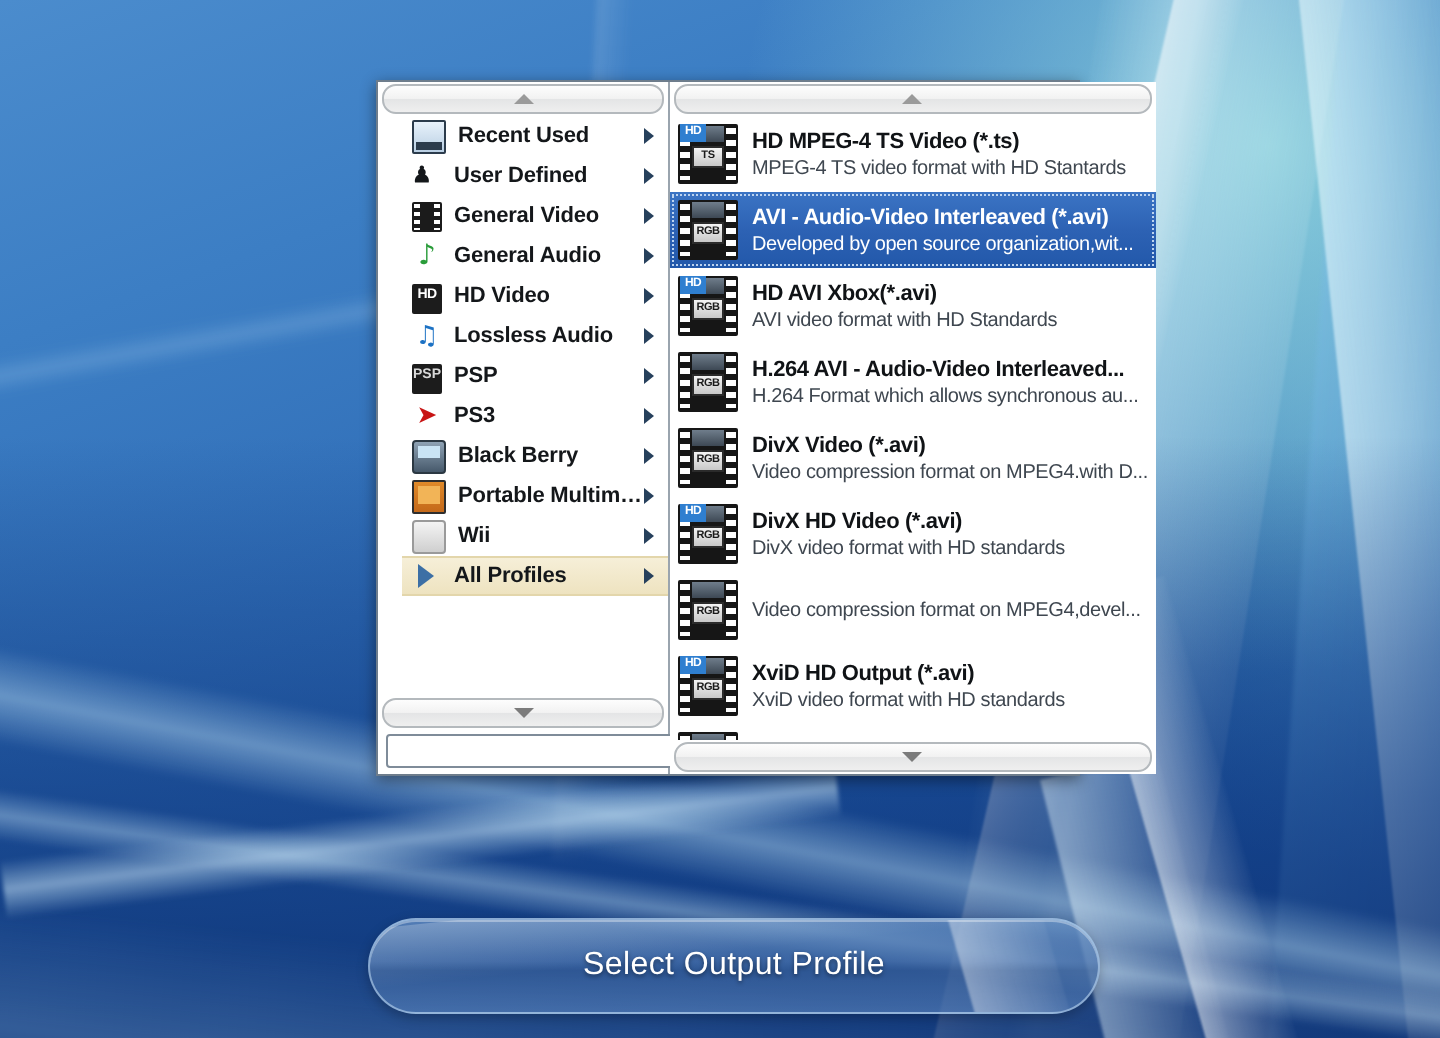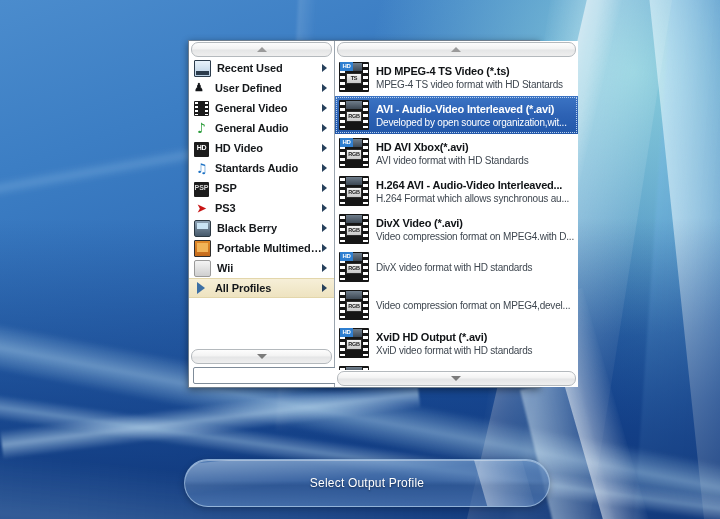--- a/index.html
+++ b/index.html
@@ -86,20 +86,21 @@
   .tri-up{border-left:5px solid transparent;border-right:5px solid transparent;border-bottom:5px solid #9a9a9a;}
   .tri-down{border-left:5px solid transparent;border-right:5px solid transparent;border-top:5px solid #7b7b7b;}
 
   .list{flex:1;overflow:hidden;background:#fff;}
 
   
   .lrow{
     height:20px;display:flex;align-items:center;padding:0 3px 0 5px;
     font-size:11px;color:#14171a;font-weight:bold;position:relative;
     box-sizing:border-box;
+    margin-left:12px;
   }
   .lrow.selected{
     background:linear-gradient(180deg,#f6efd8 0%,#eee3c0 100%);
     border-top:1px solid #e3d6ab;border-bottom:1px solid #e3d6ab;
   }
   .lrow .licon{width:15px;height:15px;margin-right:6px;flex:0 0 15px;position:relative;}
   .lrow .ltext{flex:1;white-space:nowrap;overflow:hidden;text-overflow:ellipsis;letter-spacing:-0.1px;}
   .lrow .larrow{
     width:0;height:0;flex:0 0 auto;margin-right:4px;
     border-top:4px solid transparent;border-bottom:4px solid transparent;border-left:5px solid #26405c;
@@ -174,21 +175,21 @@
   .r-desc{font-size:10px;color:#3f4750;white-space:nowrap;overflow:hidden;text-overflow:ellipsis;letter-spacing:-0.2px;}
 
   
   #select-output-profile{
     position:absolute;left:184px;top:459px;width:364px;height:46px;
     border-radius:24px;
     background:linear-gradient(180deg, rgba(108,150,200,0.72) 0%, rgba(76,118,176,0.72) 45%, rgba(58,98,156,0.72) 55%, rgba(86,128,186,0.66) 100%);
     border:1px solid rgba(200,225,248,0.55);
     box-shadow:inset 0 1px 0 rgba(255,255,255,0.35), 0 2px 6px rgba(0,0,0,0.25);
     display:flex;align-items:center;justify-content:center;
-    color:#ffffff;font-size:12px;letter-spacing:0.2px;
+    color:#ffffff;font-size:16px;letter-spacing:0.2px;
     text-shadow:0 1px 2px rgba(0,0,0,0.45);
     overflow:hidden;
   }
   #select-output-profile:before{
     content:"";position:absolute;left:-40px;top:-10px;width:360px;height:30px;
     background:linear-gradient(180deg,rgba(255,255,255,0.22),rgba(255,255,255,0));
     transform:rotate(-6deg);
   }
   .btn-label{position:relative;z-index:2;}
   .btn-streak{
@@ -244,21 +245,21 @@
           <span class="ltext">General Audio</span>
           <span class="larrow"></span>
         </div>
         <div class="lrow">
           <span class="licon ic-hd">HD</span>
           <span class="ltext">HD Video</span>
           <span class="larrow"></span>
         </div>
         <div class="lrow">
           <span class="licon ic-notes">♫</span>
-          <span class="ltext">Stantards Audio</span>
+          <span class="ltext">Lossless Audio</span>
           <span class="larrow"></span>
         </div>
         <div class="lrow">
           <span class="licon ic-psp">PSP</span>
           <span class="ltext">PSP</span>
           <span class="larrow"></span>
         </div>
         <div class="lrow">
           <span class="licon ic-ps3">➤</span>
           <span class="ltext">PS3</span>
@@ -351,20 +352,21 @@
             <span class="r-desc">Video compression format on MPEG4.with D...</span>
           </span>
         </div>
         <div class="rrow">
           <span class="r-ico">
             <span class="r-glass"></span>
             <span class="r-chip">RGB</span>
             <span class="r-hd">HD</span>
           </span>
           <span class="r-text">
+            <span class="r-title">DivX HD Video (*.avi)</span>
             <span class="r-desc">DivX video format with HD standards</span>
           </span>
         </div>
         <div class="rrow">
           <span class="r-ico">
             <span class="r-glass"></span>
             <span class="r-chip">RGB</span>
           </span>
           <span class="r-text">
             <span class="r-desc">Video compression format on MPEG4,devel...</span>

